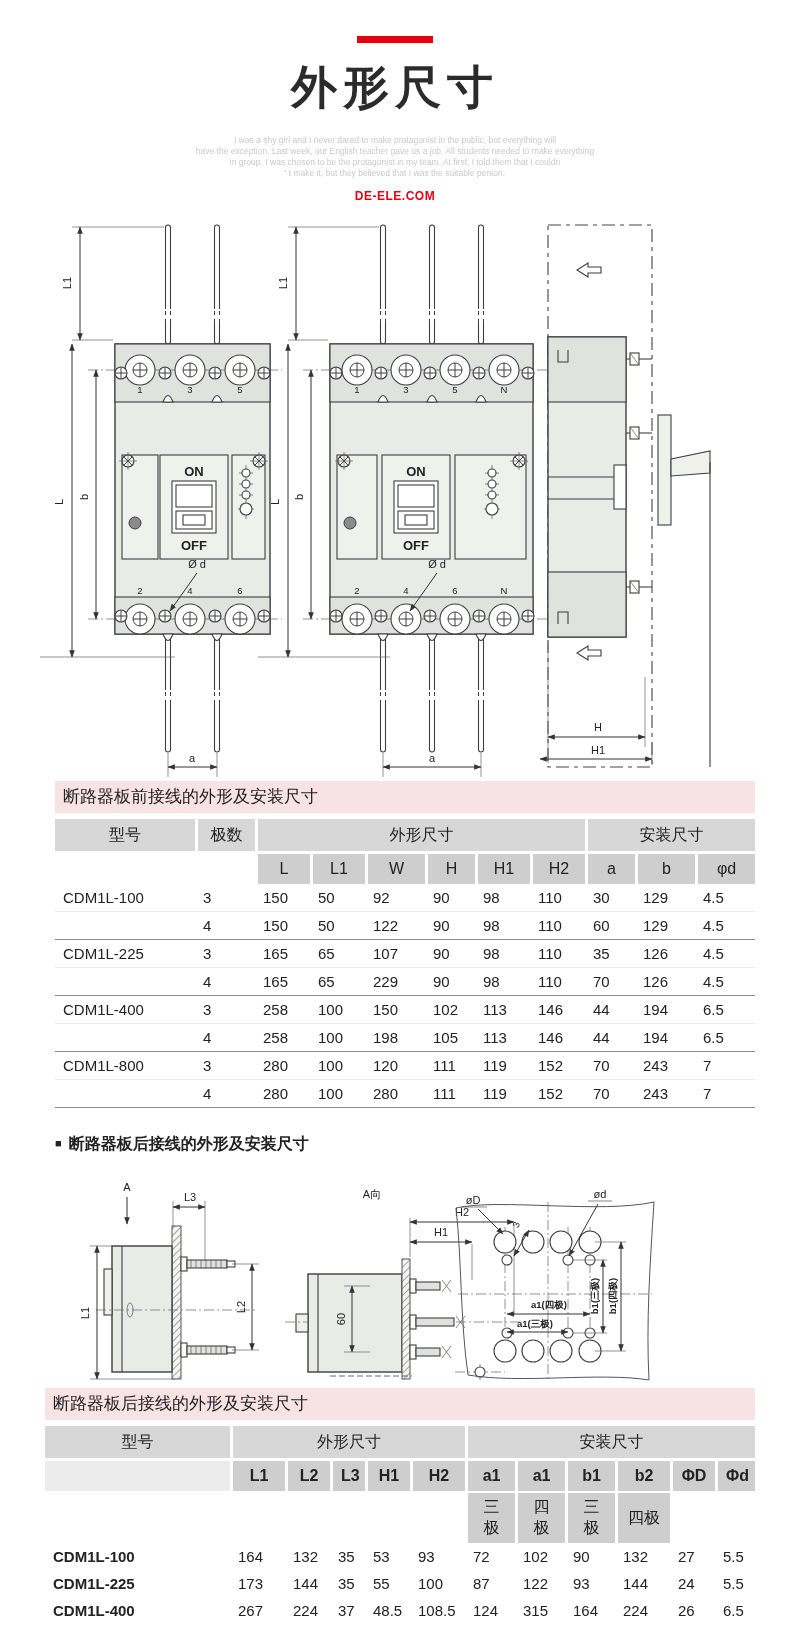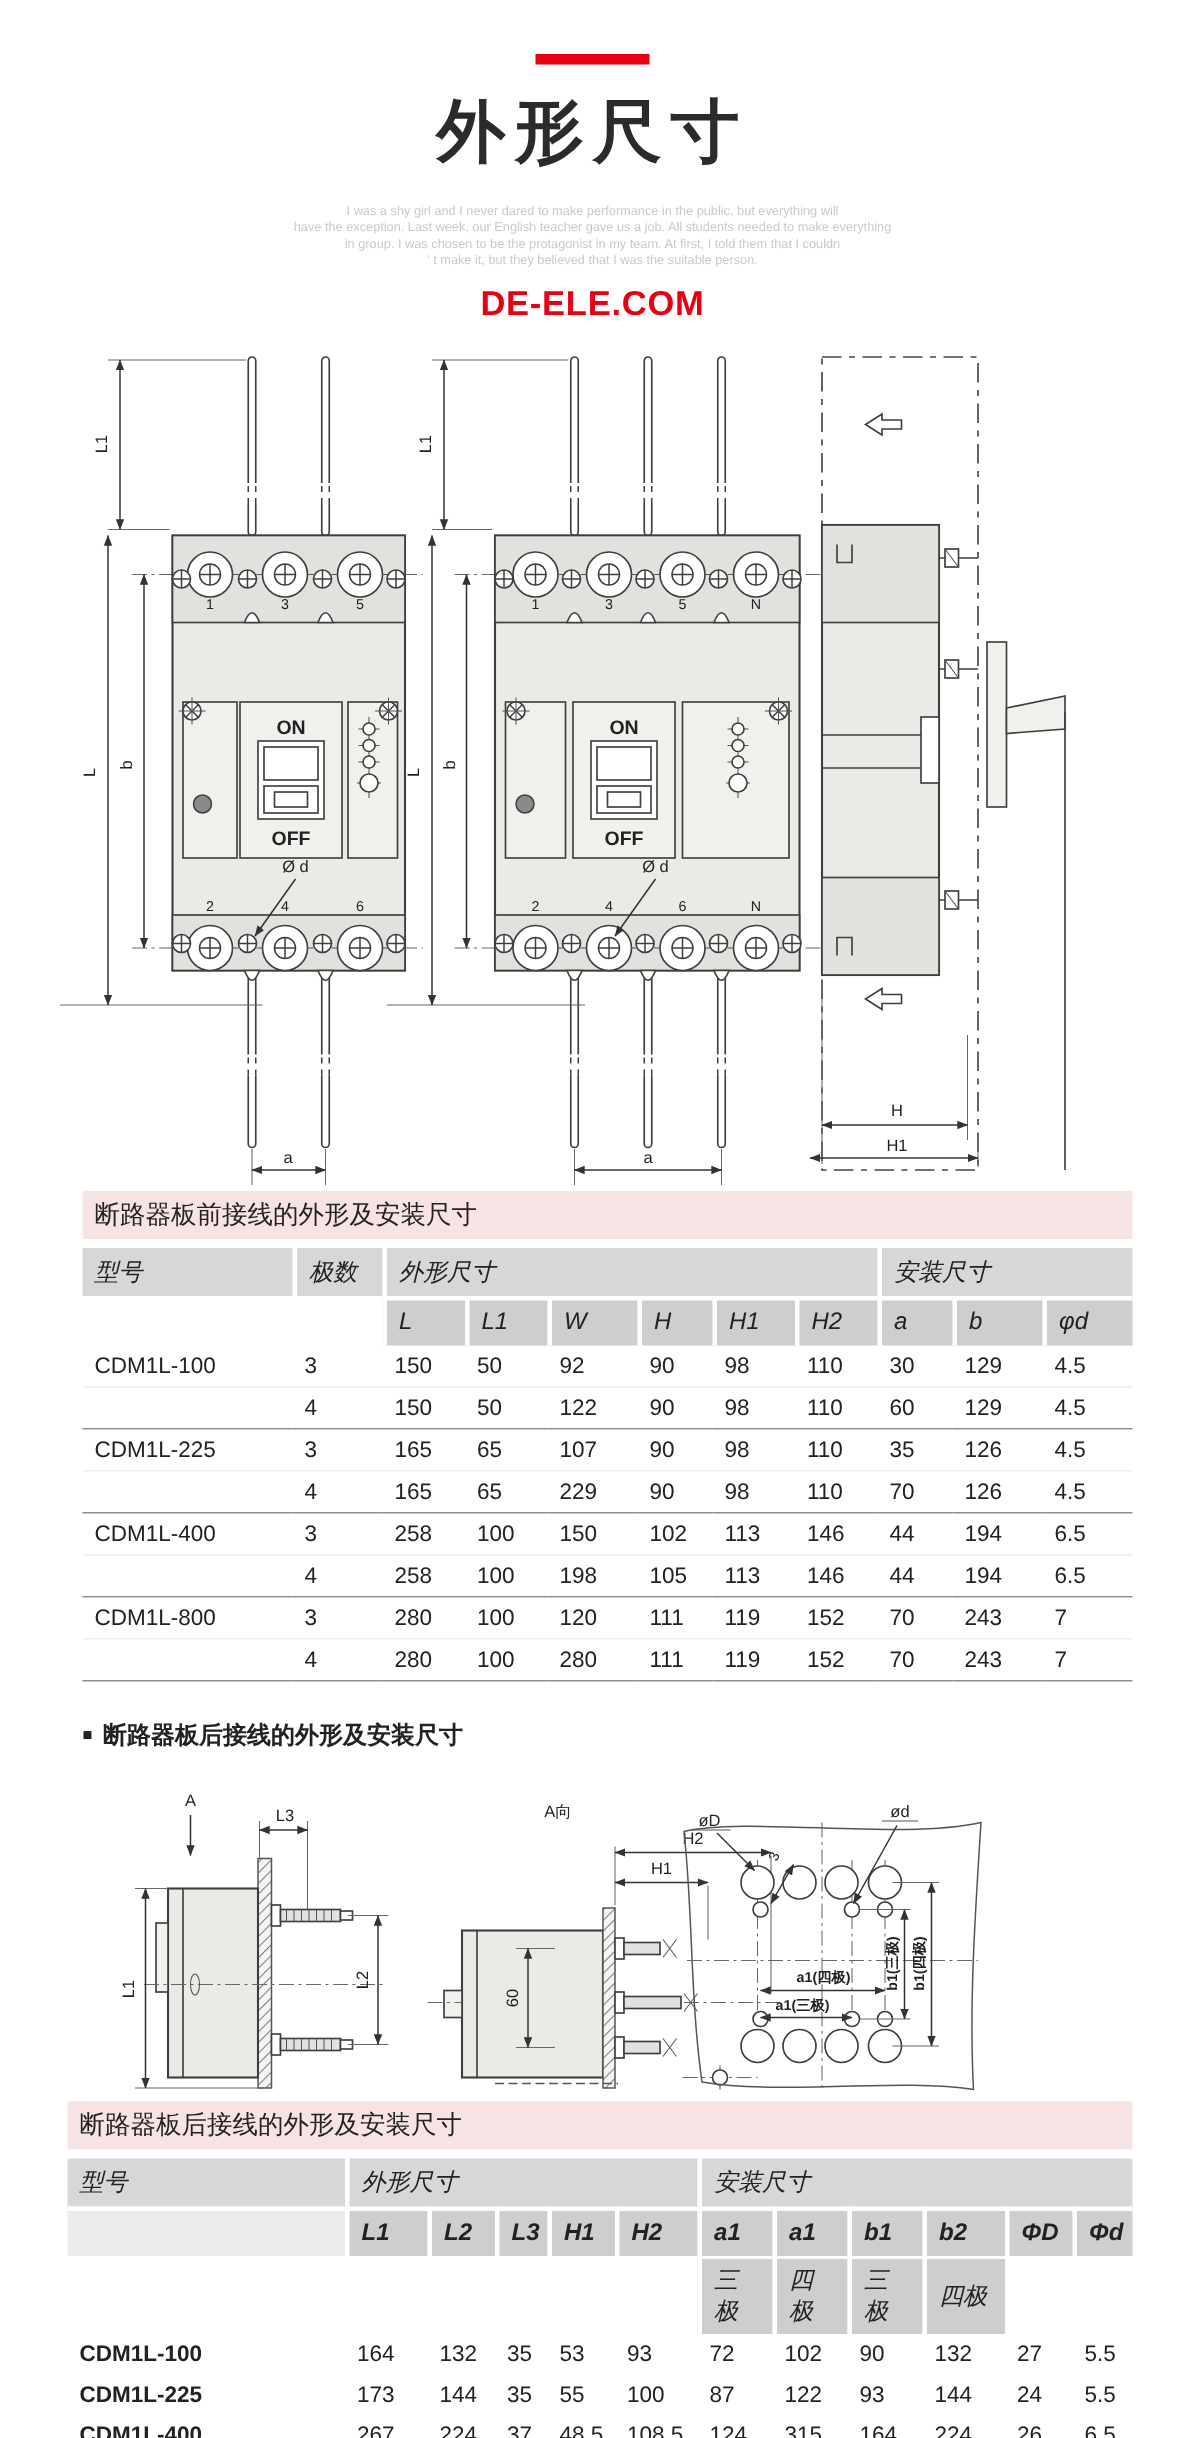--- a/index.html
+++ b/index.html
@@ -4,21 +4,21 @@
 <style>
   html,body{margin:0;padding:0;background:#fff;}
   body{width:790px;font-family:"Liberation Sans","DejaVu Sans",sans-serif;color:#222;}
   .page{width:790px;overflow:hidden;background:#fff;}
 
   
   header{text-align:center;padding-top:36px;}
   .red-bar{width:76px;height:7px;background:var(--accent,#e60012);margin:0 auto 14px auto;}
   h1{margin:0;font-size:46px;font-weight:700;letter-spacing:6px;color:#2b2b2b;}
   .tagline{margin:16px auto 10px auto;font-size:8.5px;line-height:11px;color:#c9c9c9;}
-  .brand{font-size:23px;font-weight:700;color:var(--accent,#e60012);letter-spacing:.5px;margin-bottom:4px;}
+  .brand{font-size:12px;font-weight:700;color:var(--accent,#e60012);letter-spacing:.5px;margin-bottom:4px;}
 
   
   svg{display:block;}
   .body{fill:#e9ebe6;stroke:#3e3e3e;stroke-width:1.4;}
   .strip{fill:#e0e3dd;stroke:#3e3e3e;stroke-width:1.1;}
   .panel{fill:#eff1ec;stroke:#3e3e3e;stroke-width:1.1;}
   .wbox{fill:#fff;stroke:#3e3e3e;stroke-width:1.1;}
   .ln{stroke:#3e3e3e;stroke-width:1.1;fill:none;}
   .thin{stroke:#555;stroke-width:.7;fill:none;}
   .dim{stroke:#333;stroke-width:1;fill:none;}
@@ -34,21 +34,21 @@
   .sml{font-size:9.5px;font-weight:bold;}
   .mid{text-anchor:middle;}
 
   
   .banner{height:32px;line-height:32px;background:var(--pink,#f8e3e4);font-size:17px;padding-left:8px;color:#222;}
   .b1wrap{margin:4px 35px 16px 55px;width:700px;}
   .b2wrap{margin:4px 35px 0 45px;width:710px;}
   table{border-collapse:separate;border-spacing:0;table-layout:fixed;margin-top:6px;}
   .t1{width:700px;}
   .t2{width:710px;}
-  th{font-weight:400;text-align:left;padding:4px 8px;font-size:16px;font-style:italic;}
+  th{font-weight:400;text-align:center;padding:4px 8px;font-size:16px;}
   .g{background:var(--hdr,#d7d7d7);height:24px;}
   .g2{background:var(--cell,#cecece);border-top:3px solid #fff;height:22px;}
   .g3{background:var(--cell,#cecece);border-top:2px solid #fff;height:20px;}
   .f{background:#fff;}
   .f2{background:#ececec;border-top:3px solid #fff;}
   .gap{border-left:3px solid #fff;}
   .bld{font-weight:bold;}
   td{padding:5px 8px;font-size:15px;height:17px;}
   .t1 tbody tr:nth-child(odd) td{border-bottom:1px solid #ededed;}
   .t1 tbody tr:nth-child(even) td{border-bottom:1.5px solid #8f8f8f;}
@@ -60,21 +60,21 @@
 </style>
 </head>
 <body>
 
 <div class="page">
 
   <header>
     <div class="red-bar"></div>
     <h1>外形尺寸</h1>
     <p class="tagline">
-      <span>I was a shy girl and I never dared to make performance in the public, but everything will</span><br>
+      <span>I was a shy girl and I never dared to make protagonist in the public, but everything will</span><br>
       <span>have the exception. Last week, our English teacher gave us a job. All students needed to make everything</span><br>
       <span>in group. I was chosen to be the protagonist in my team. At first, I told them that I couldn</span><br>
       <span>' t make it, but they believed that I was the suitable person.</span>
     </p>
     <div class="brand">DE-ELE.COM</div>
   </header>
 
   <svg viewBox="0 0 790 570" width="790" height="570">
     <defs>
       <marker id="ar" viewBox="0 0 10 10" refX="8.5" refY="5" markerWidth="8" markerHeight="8" orient="auto-start-reverse">

